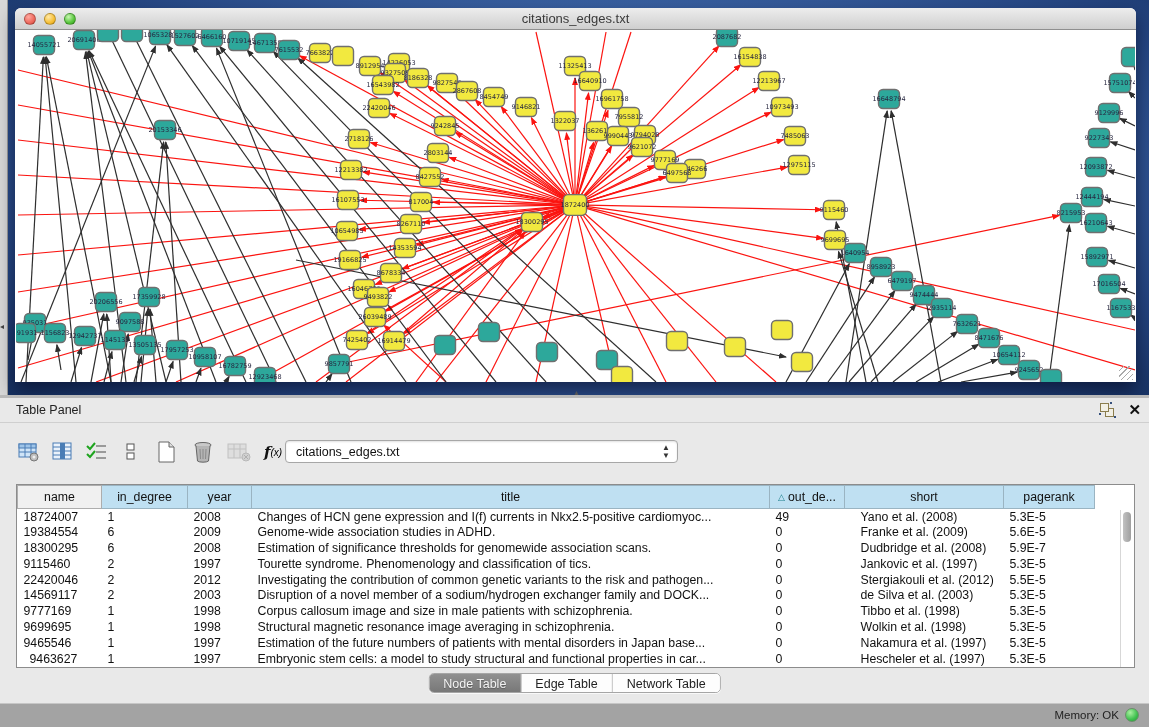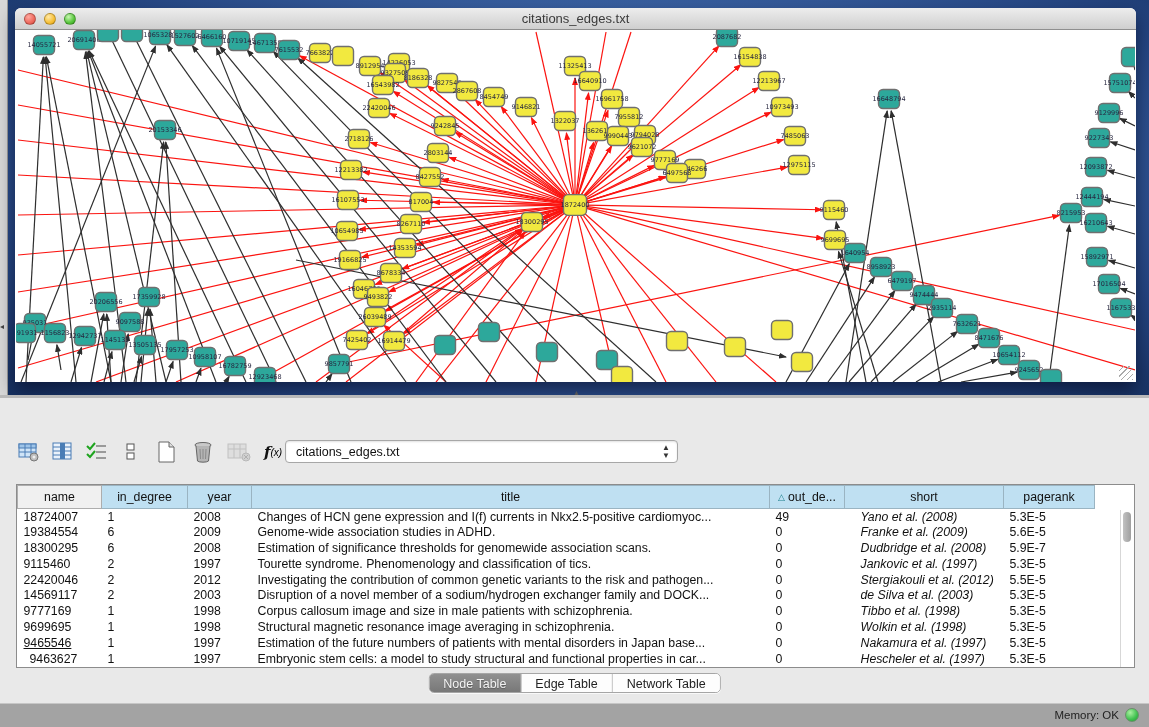--- a/index.html
+++ b/index.html
@@ -48,21 +48,21 @@
     border:1px solid #a7a7a7;border-radius:4px;box-shadow:inset 0 1px 2px rgba(0,0,0,.12);}
   #dropdown .val{position:absolute;left:10px;top:4px;font-size:12.5px;color:#111;}
   #dropdown .arrows{position:absolute;right:7px;top:3px;font-size:8px;color:#333;line-height:8px;text-align:center;}
 
   #table-wrap{position:absolute;left:16px;top:86px;width:1119px;height:184px;background:#fff;border:1px solid #8c8c8c;}
   table{border-collapse:collapse;table-layout:fixed;font-size:12.3px;color:#111;}
   th{height:23px;font-weight:normal;text-align:center;border:1px solid #9ab4c2;
      background:#bfe0f2;padding:0;overflow:hidden;white-space:nowrap;}
   th.first{background:#f0f0f0;border-color:#adadad;}
   td{height:15.8px;padding:0 4px 0 6px;overflow:hidden;white-space:nowrap;border:none;}
-  td.short-col{padding-left:16px;font-style:italic;}
+  td.short-col{padding-left:16px;}
   .sort-tri{display:inline-block;color:#1d7f8c;font-size:9px;transform:translateY(-1px);margin-right:3px;}
   #vscroll{position:absolute;right:3px;top:25px;width:11px;height:157px;border-left:1px solid #d7d7d7;}
   #vscroll .thumb{position:absolute;left:2px;top:2px;width:8px;height:30px;background:linear-gradient(90deg,#c2c2c2,#9f9f9f);border-radius:4px;}
 
   #tabstrip{position:absolute;left:0;top:272px;width:1149px;height:31px;}
   #seg{position:absolute;left:50%;transform:translateX(-50%);top:3px;height:20px;display:flex;
     border:1px solid #a6a6a6;border-radius:5px;overflow:hidden;background:#fdfdfd;box-shadow:0 1px 0 rgba(255,255,255,.7);justify-content:flex-end;}
   .seg-btn{padding:0 14px;font-size:12.5px;line-height:21px;color:#222;background:#fdfdfd;border-right:1px solid #b9b9b9;cursor:pointer;}
   .seg-btn:last-child{border-right:none;}
   .seg-btn.active{background:linear-gradient(#909090,#787878);color:#f4f4f4;text-shadow:0 1px 1px rgba(0,0,0,.3);}
@@ -656,20 +656,31 @@
         </svg>
       <div id="resize-grip"></div>
     </div>
   </div>
 </div>
 
 <div id="bottom">
   <div id="splitter">
       <span class="knob">▴</span>
     </div>
+  <div id="panel-header">
+    <div id="panel-title">Table Panel</div>
+    <div id="float-btn">
+      <span class="sq2"></span>
+        <span class="sq1"></span>
+      <span class="dot" style="left:0;top:11px"></span>
+        <span class="dot" style="left:11px;top:0"></span>
+      <span class="dot" style="left:15px;top:14px"></span>
+    </div>
+    <div id="close-btn">✕</div>
+  </div>
 
   <div id="toolbar">
     <div class="tool" style="left:14px">
       <svg width="22" height="20">
           <rect x="1" y="2" width="17" height="13" fill="#cfe4f7" stroke="#4a7db5"></rect>
           <rect x="1" y="2" width="17" height="4" fill="#9ec4e8" stroke="#4a7db5"></rect>
           <line x1="7" y1="2" x2="7" y2="15" stroke="#4a7db5"></line>
           <line x1="13" y1="2" x2="13" y2="15" stroke="#4a7db5"></line>
           <line x1="1" y1="10" x2="18" y2="10" stroke="#4a7db5"></line>
           <circle cx="16" cy="15" r="4" fill="#bdbdbd" stroke="#777"></circle>
@@ -815,21 +826,21 @@
           <tr>
             <td style="width: 84px;">9699695</td>
             <td style="width: 86px;">1</td>
             <td style="width: 64px;">1998</td>
             <td style="width: 518px;">Structural magnetic resonance image averaging in schizophrenia.</td>
             <td style="width: 75px;">0</td>
             <td class="short-col" style="width: 159px;">Wolkin et al. (1998)</td>
             <td style="width: 91px;">5.3E-5</td>
           </tr>
           <tr>
-            <td style="width: 84px; text-decoration: underline;">9465546</td>
+            <td style="width: 84px;">9465546</td>
             <td style="width: 86px;">1</td>
             <td style="width: 64px;">1997</td>
             <td style="width: 518px;">Estimation of the future numbers of patients with mental disorders in Japan base...</td>
             <td style="width: 75px;">0</td>
             <td class="short-col" style="width: 159px;">Nakamura et al. (1997)</td>
             <td style="width: 91px;">5.3E-5</td>
           </tr>
           <tr>
             <td style="width: 84px; padding-left: 12px;">9463627</td>
             <td style="width: 86px;">1</td>

